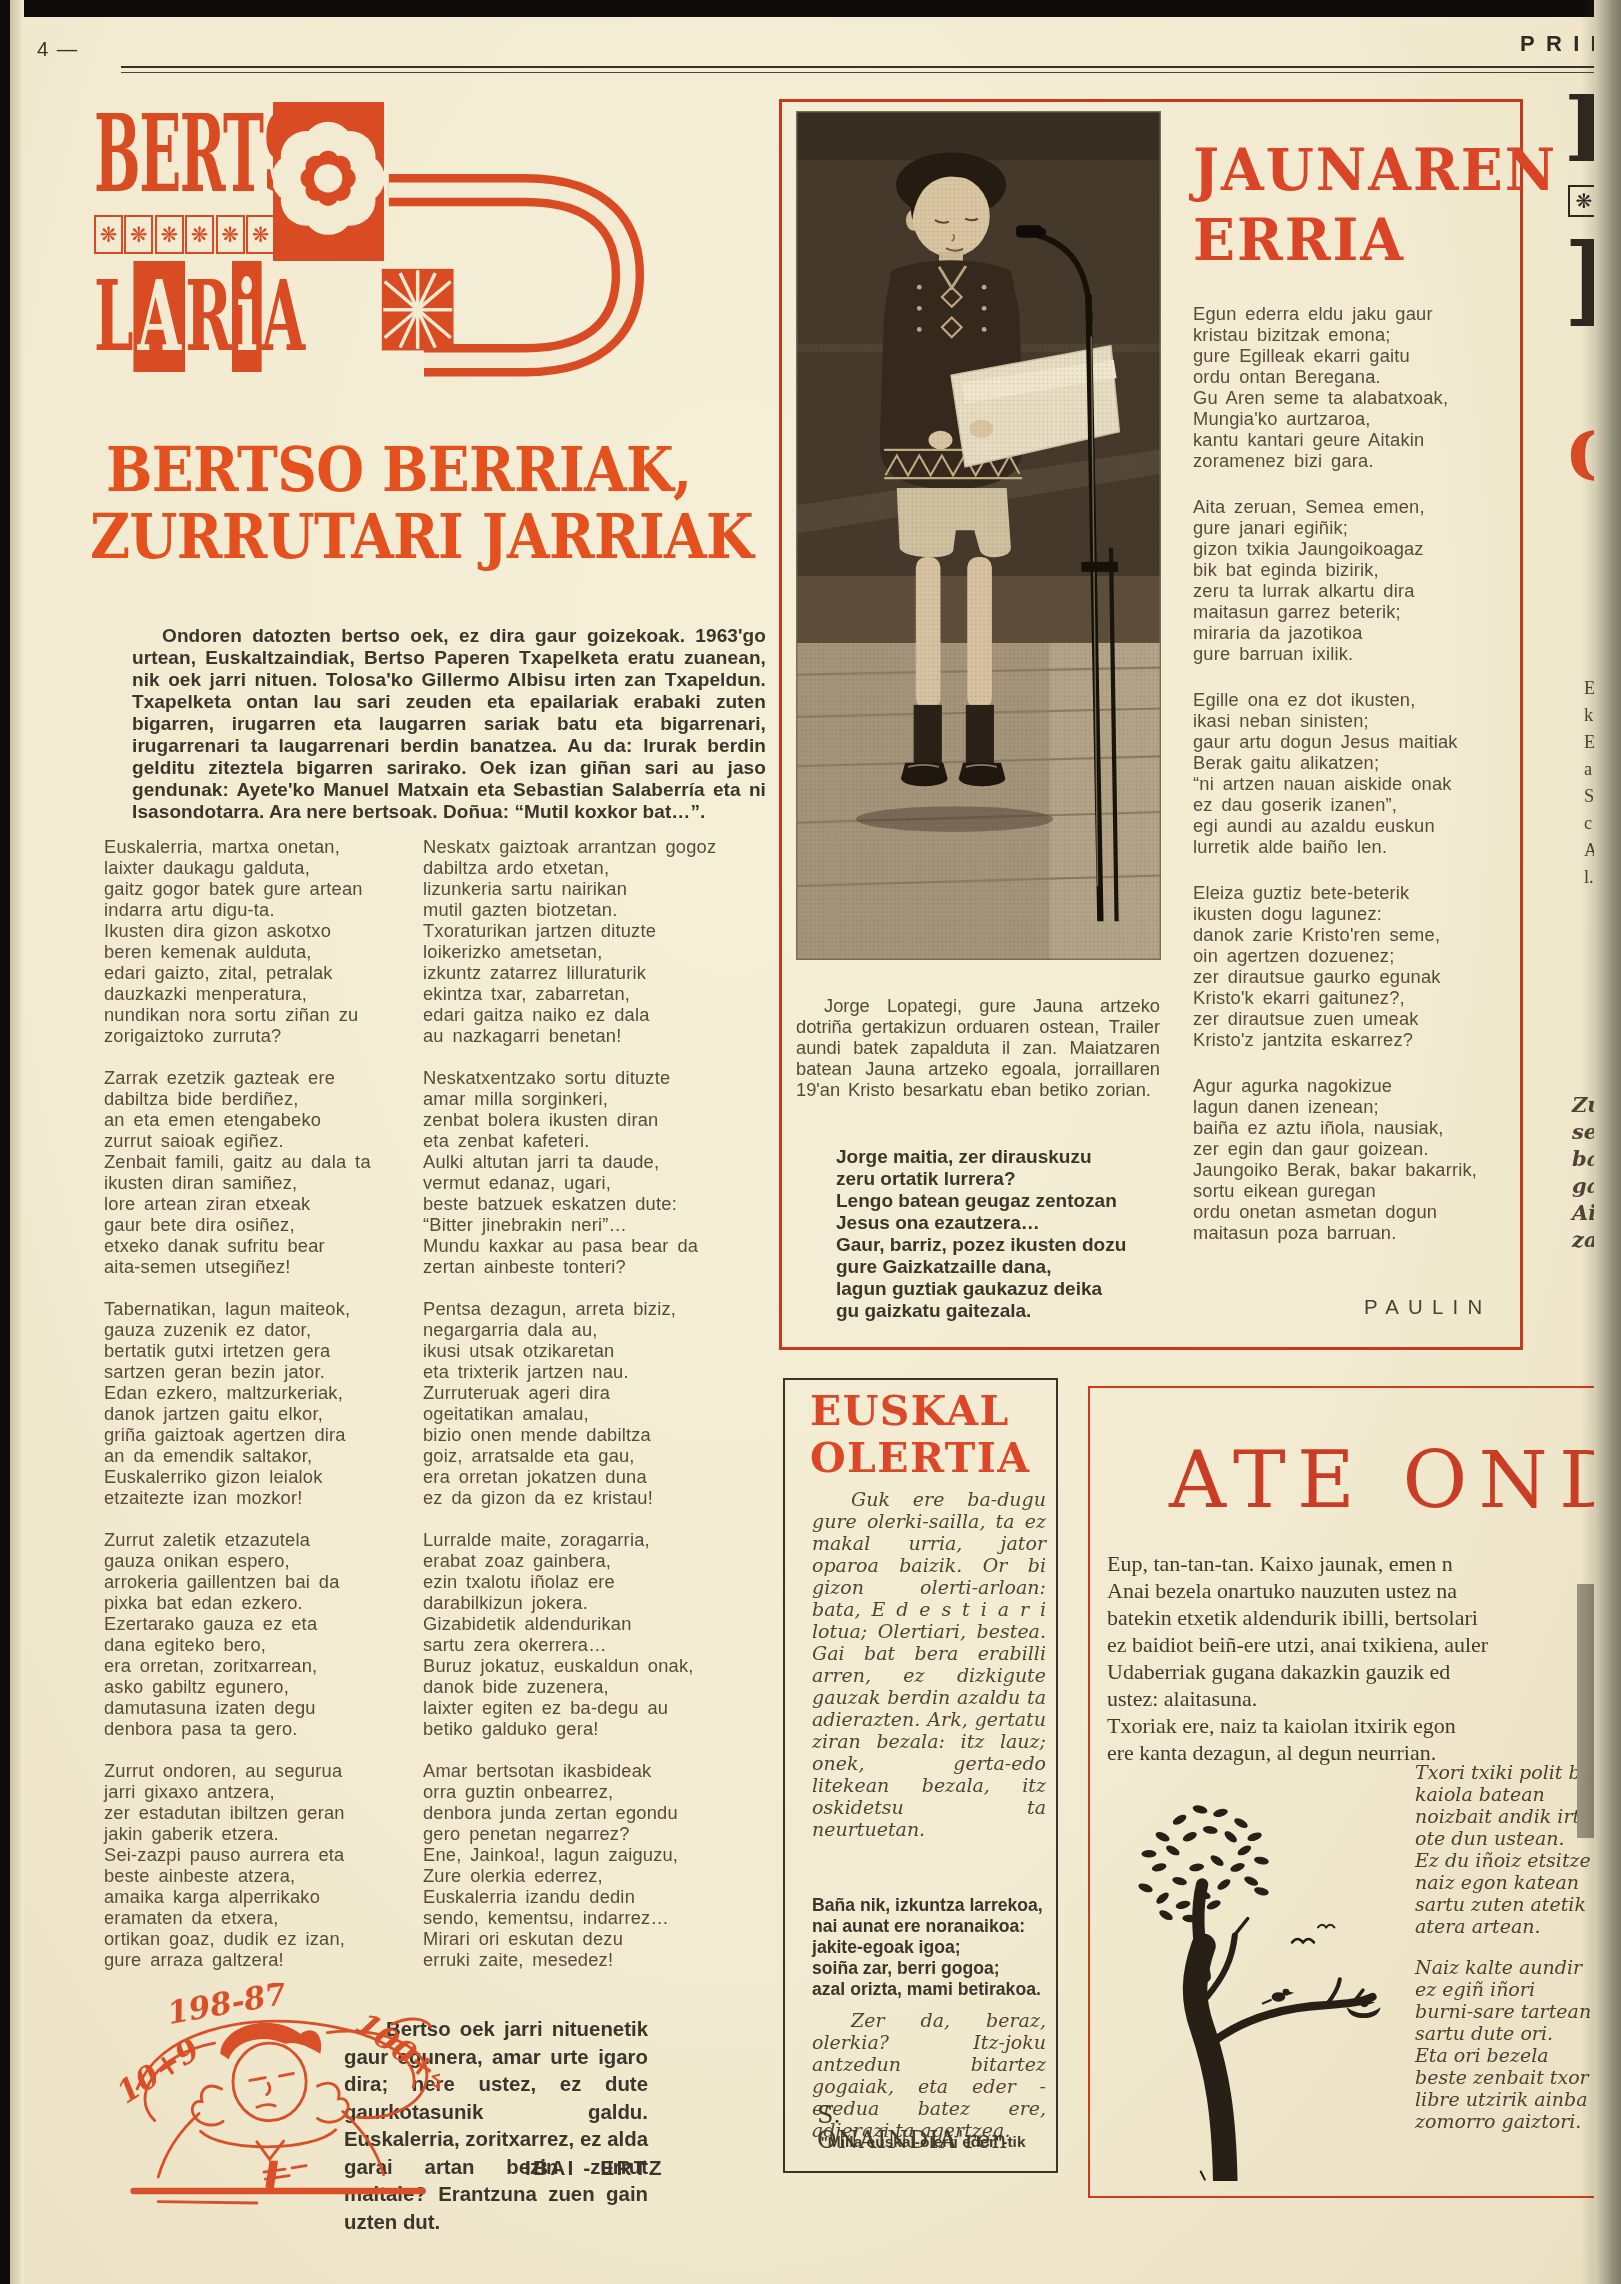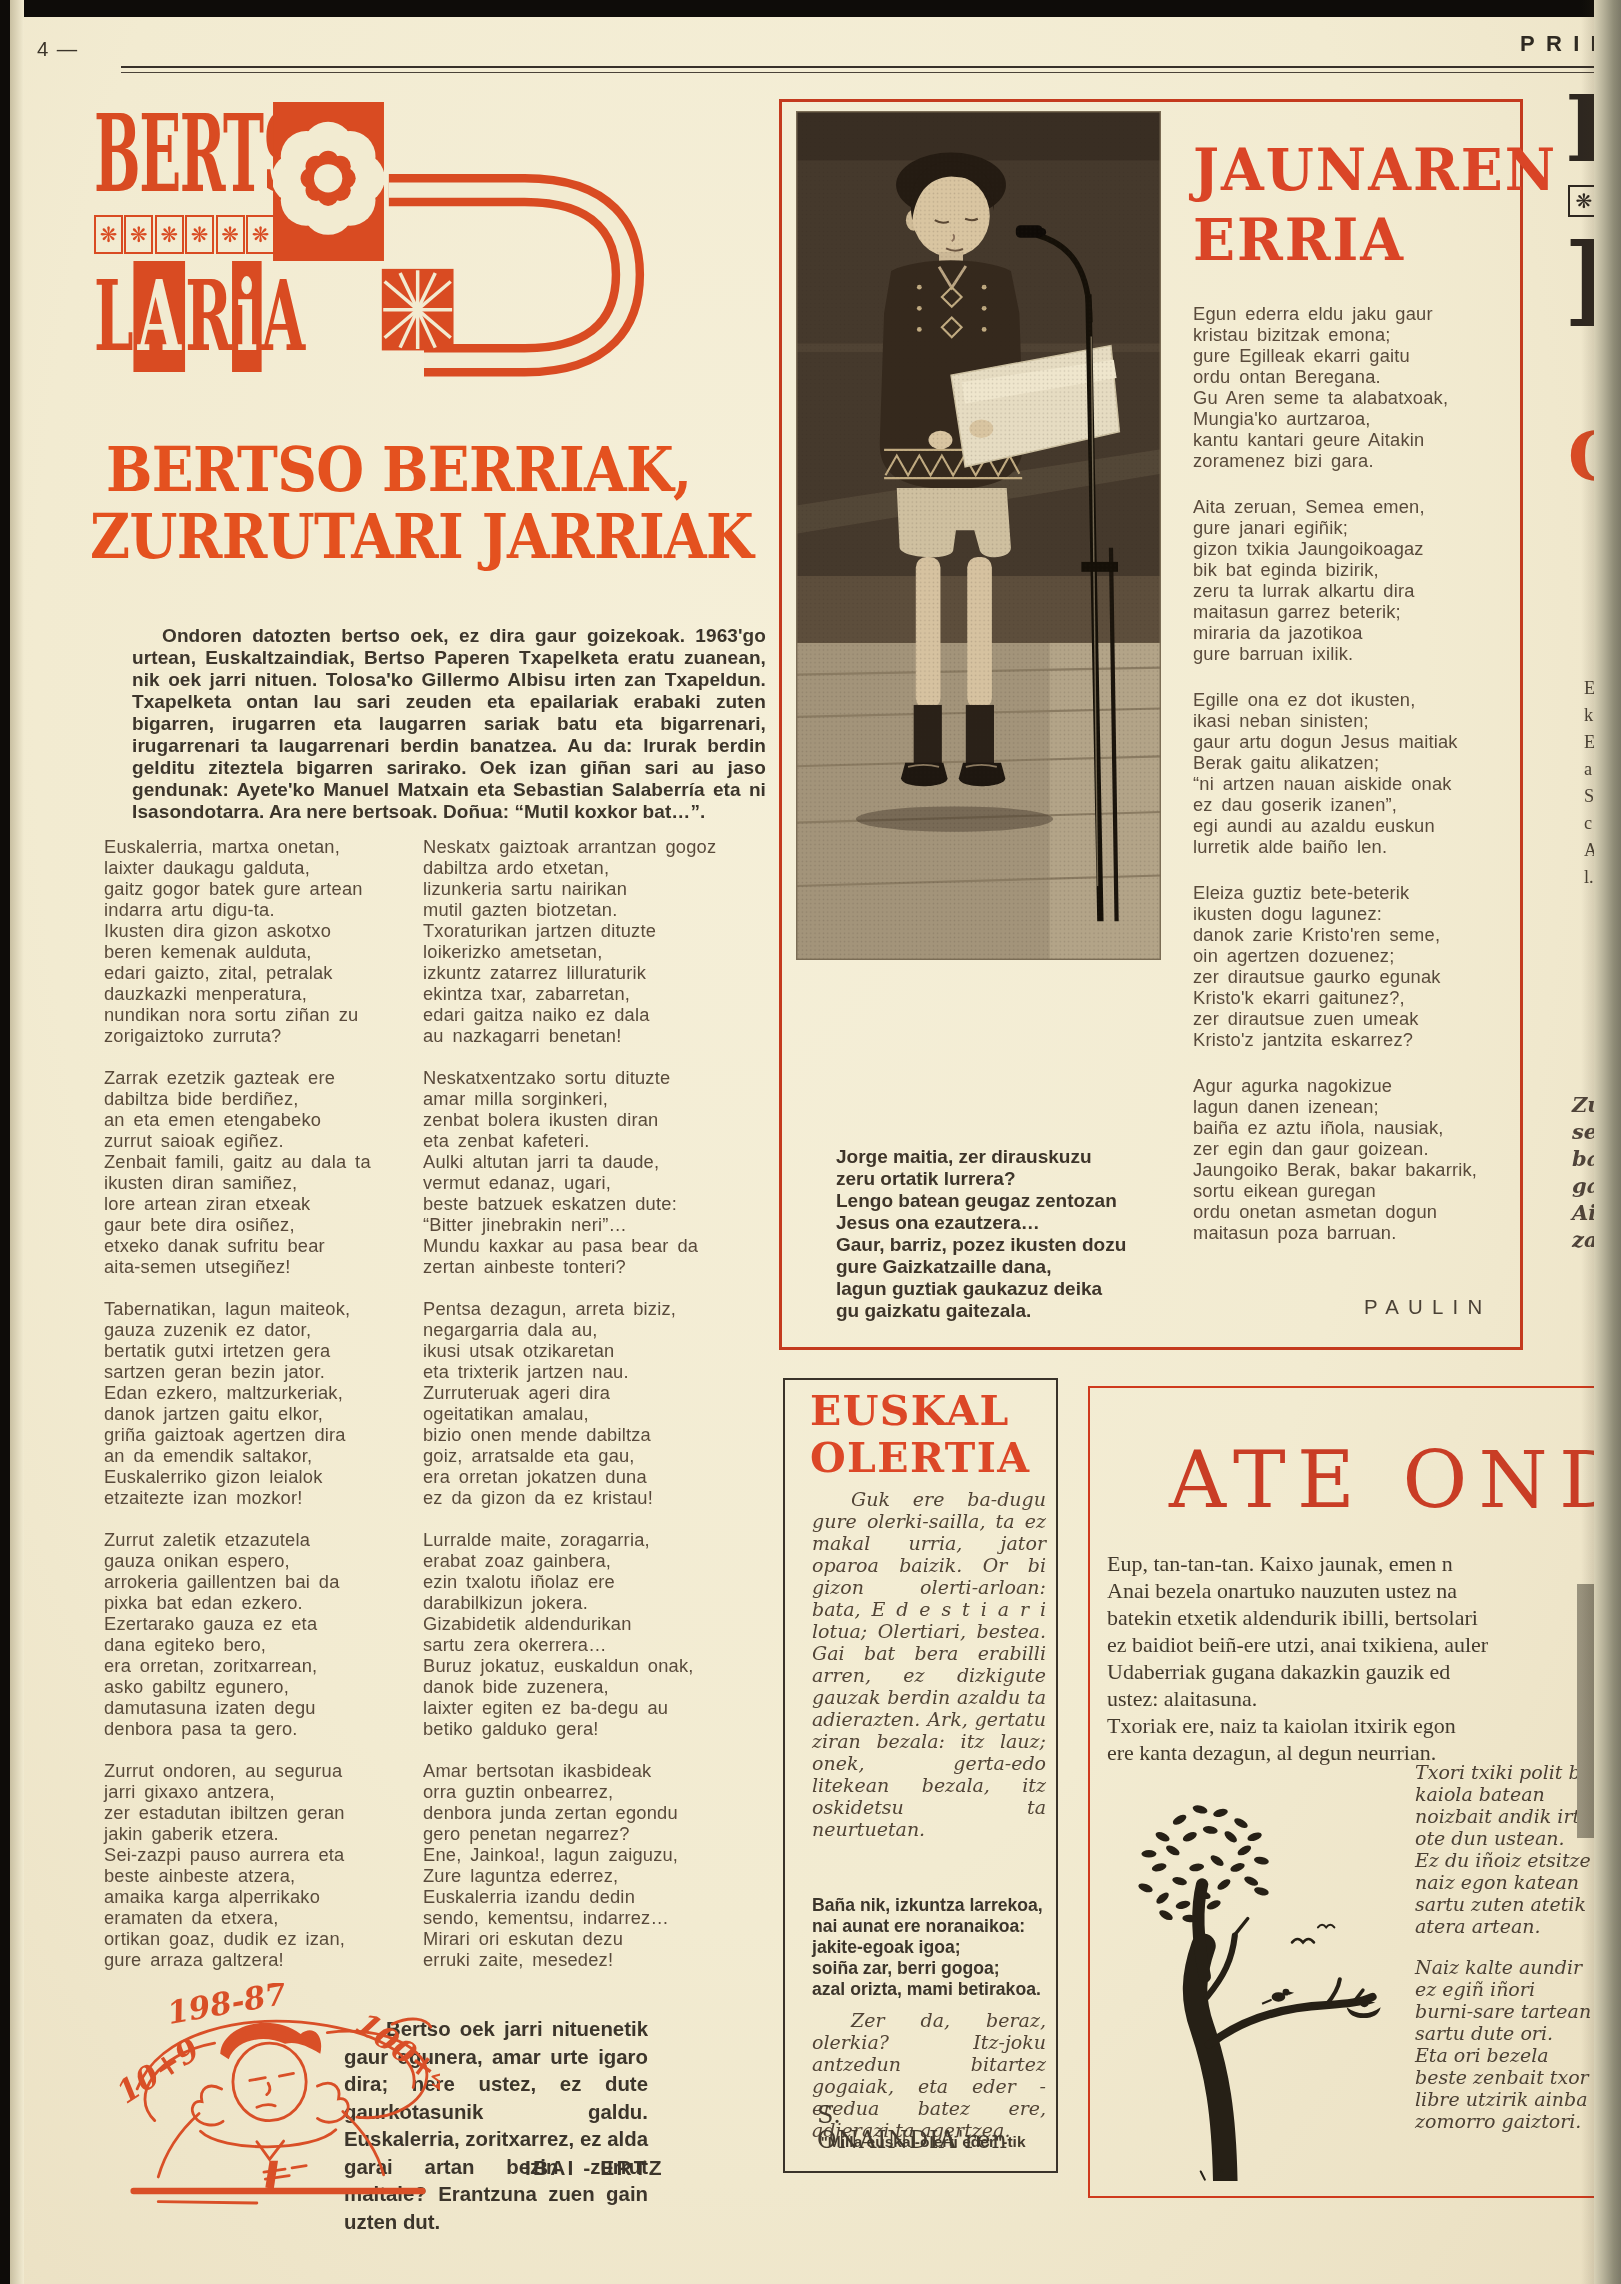--- a/index.html
+++ b/index.html
@@ -254,21 +254,21 @@
         <div class="vl">danok bide zuzenera,</div>
         <div class="vl">laixter egiten ez ba-degu au</div>
         <div class="vl">betiko galduko gera!</div>
       </div>
       <div class="stanza">
         <div class="vl">Amar bertsotan ikasbideak</div>
         <div class="vl">orra guztin onbearrez,</div>
         <div class="vl">denbora junda zertan egondu</div>
         <div class="vl">gero penetan negarrez?</div>
         <div class="vl">Ene, Jainkoa!, lagun zaiguzu,</div>
-        <div class="vl">Zure laguntza ederrez,</div>
+        <div class="vl">Zure olerkia ederrez,</div>
         <div class="vl">Euskalerria izandu dedin</div>
         <div class="vl">sendo, kementsu, indarrez…</div>
         <div class="vl">Mirari ori eskutan dezu</div>
         <div class="vl">erruki zaite, mesedez!</div>
       </div>
     </div>
 
   <div class="abs closing">Bertso oek jarri nituenetik gaur egunera, amar urte igaro dira; nere ustez, ez dute gaurkotasunik galdu. Euskalerria, zoritxarrez, ez alda garai artan bezin zurrut maitale? Erantzuna zuen gain uzten dut.</div>
   <div class="abs ibai">IBAI - ERTZ</div>
 
@@ -376,20 +376,21 @@
       <line x1="419" y1="320" x2="428" y2="1100" stroke="rgba(230,210,170,.45)" stroke-width="2"></line>
       <rect x="405" y="640" width="52" height="14" fill="#151008"></rect>
       <path d="M417,300 C417,228 392,190 342,176" stroke="#151008" stroke-width="8" fill="none"></path>
       <rect x="312" y="162" width="38" height="18" rx="7" fill="#0f0b07"></rect>
       <circle cx="349" cy="172" r="6" fill="#0f0b07"></circle>
     </g>
     <rect width="518" height="1205" fill="url(#ht)"></rect>
     <rect x="1" y="1" width="516" height="1203" fill="none" stroke="#7a6c55" stroke-width="2"></rect>
   </svg>
 
+  <div class="abs caption">Jorge Lopategi, gure Jauna artzeko dotriña gertakizun orduaren ostean, Trailer aundi batek zapalduta il zan. Maiatzaren batean Jauna artzeko egoala, jorraillaren 19'an Kristo besarkatu eban betiko zorian.</div>
   <div class="abs photo-verse">
       <div class="vl">Jorge maitia, zer dirauskuzu</div>
       <div class="vl">zeru ortatik lurrera?</div>
       <div class="vl">Lengo batean geugaz zentozan</div>
       <div class="vl">Jesus ona ezautzera…</div>
       <div class="vl">Gaur, barriz, pozez ikusten dozu</div>
       <div class="vl">gure Gaizkatzaille dana,</div>
       <div class="vl">lagun guztiak gaukazuz deika</div>
       <div class="vl">gu gaizkatu gaitezala.</div>
     </div>

